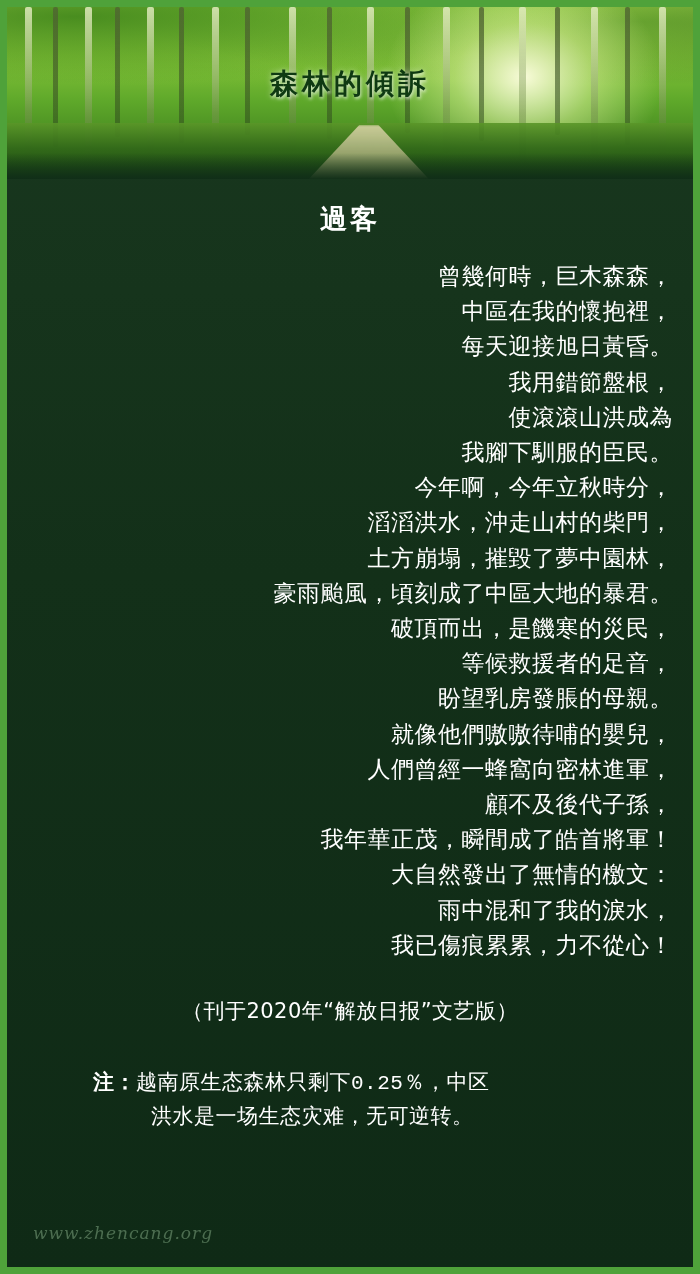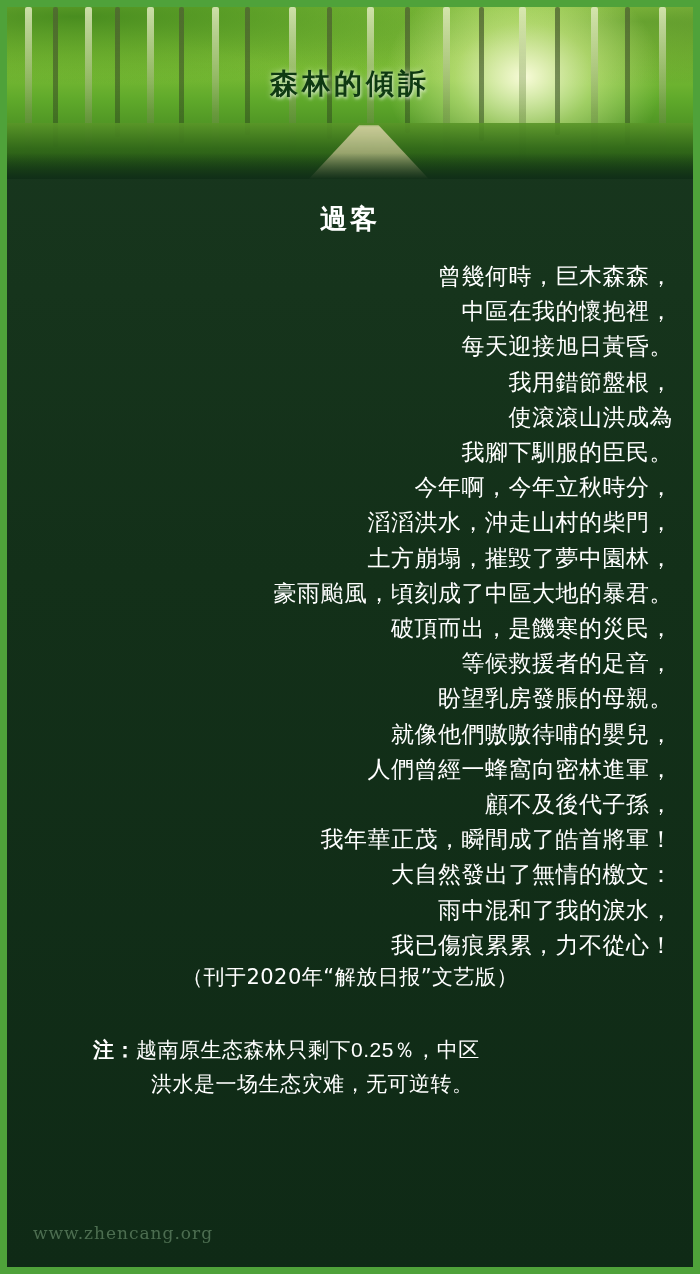--- a/index.html
+++ b/index.html
@@ -124,41 +124,43 @@
     font-size: 23px;
     line-height: 35.2px;
     white-space: pre;
     letter-spacing: 0.5px;
   }
   .source {
     text-align: center;
     color: #ffffff;
     font-family: "DejaVu Sans", sans-serif;
     font-size: 21px;
+    margin-top: 34px;
     letter-spacing: 0.5px;
   }
   .note {
     margin-top: 42px;
     padding: 0 56px 0 86px;
     color: #ffffff;
-    font-family: Liberation Sans, sans-serif;
+    font-family: Liberation Mono, monospace;
     font-size: 21px;
     line-height: 34px;
     letter-spacing: 0.5px;
   }
   .note .note-label { font-weight: bold; }
   .note-line-2 { display: block; padding-left: 58px; }
 
   .watermark {
     position: absolute;
     left: 26px;
     bottom: 24px;
     color: rgba(150,190,150,0.45);
     font-family: "DejaVu Serif", serif;
     font-size: 17px;
+    font-style: italic;
     letter-spacing: 1px;
   }
 </style>
 </head>
 <body>
 
 <div class="page">
   <div class="inner">
 
     <div class="banner">

